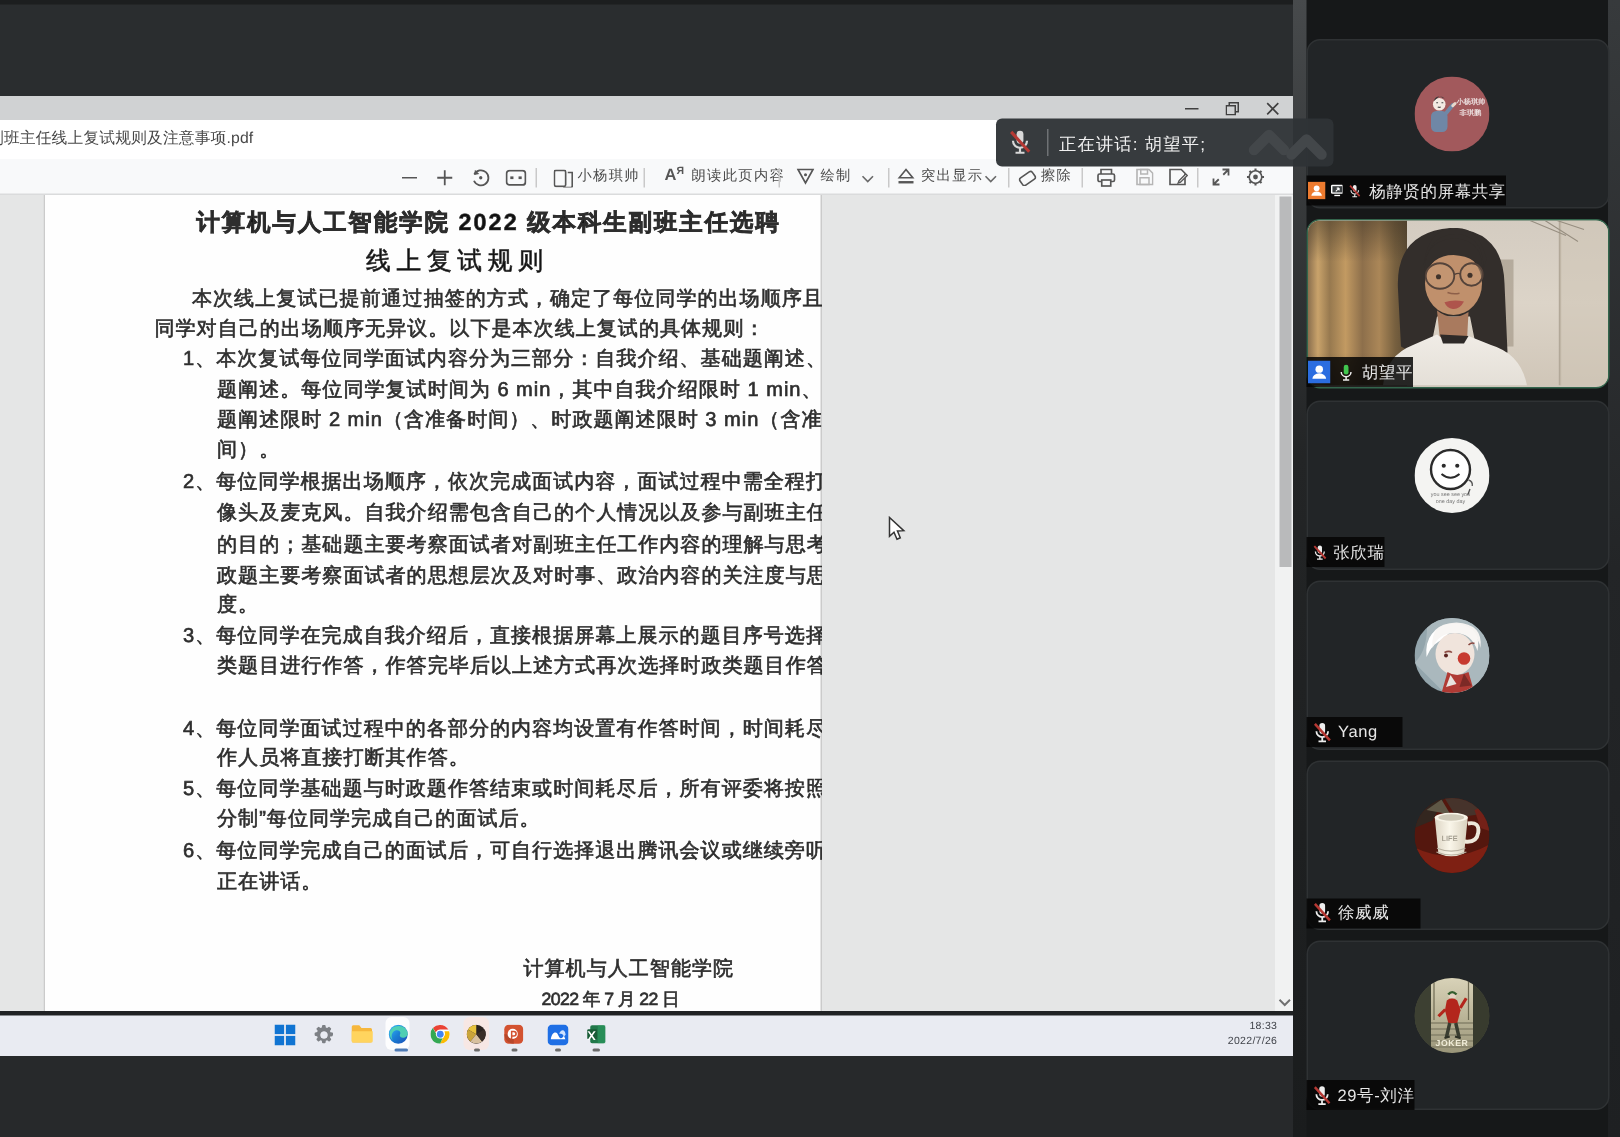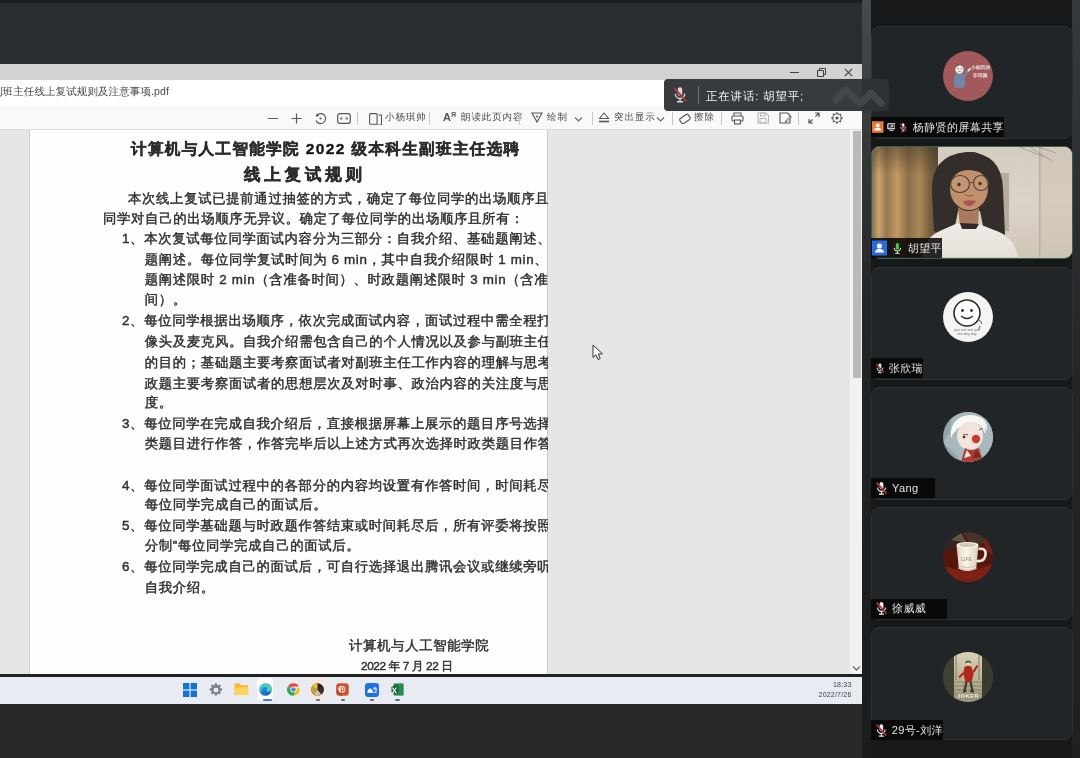--- a/index.html
+++ b/index.html
@@ -106,40 +106,40 @@
         <path d="M6 0.3 V2 M6 10 V11.7 M0.3 6 H2 M10 6 H11.7 M2 2 L3.2 3.2 M8.8 8.8 L10 10 M10 2 L8.8 3.2 M3.2 8.8 L2 10"></path>
       </g>
     </svg>
 </div>
 
 <div class="abs" style="left:0;top:130px;width:862px;height:546px;background:#e5e6e6"></div>
 
 <div class="abs" style="left:29px;top:130px;width:519px;height:546px;background:#fefefe;border-left:1px solid #cbcbcb;border-right:1px solid #cbcbcb"></div>
 <div id="doc" style="position:absolute;left:0;top:0;width:548px;height:676px;overflow:hidden">
 <div class="dl" id="t1" style="left:131px;top:140.5px;font-size:15.5px;font-weight:bold;letter-spacing:1.4px;color:#111">计算机与人工智能学院 2022 级本科生副班主任选聘</div>
-<div class="dl" id="t2" style="left:244px;top:166.5px;font-size:16.5px;font-weight:bold;letter-spacing:3.8px;color:#111">线上复试规则</div>
+<div class="dl" id="t2" style="left:244px;top:166.5px;font-size:16.5px;font-weight:normal;letter-spacing:3.8px;color:#111">线上复试规则</div>
 <div class="dl" style="left:128px;top:191.0px">本次线上复试已提前通过抽签的方式，确定了每位同学的出场顺序且所有</div>
-<div class="dl" style="left:103px;top:211.4px">同学对自己的出场顺序无异议。确定了每位同学的出场顺序且所有：</div>
+<div class="dl" style="left:103px;top:211.4px">同学对自己的出场顺序无异议。以下是本次线上复试的具体规则：</div>
 <div class="dl" style="left:122px;top:231.1px">1、本次复试每位同学面试内容分为三部分：自我介绍、基础题阐述、时政</div>
 <div class="dl" style="left:144.7px;top:251.6px">题阐述。每位同学复试时间为 6 min，其中自我介绍限时 1 min、基础</div>
 <div class="dl" style="left:144.7px;top:271.6px">题阐述限时 2 min（含准备时间）、时政题阐述限时 3 min（含准备时</div>
 <div class="dl" style="left:144.7px;top:292.0px">间）。</div>
 <div class="dl" style="left:122px;top:312.9px">2、每位同学根据出场顺序，依次完成面试内容，面试过程中需全程打开摄</div>
 <div class="dl" style="left:144.7px;top:334.2px">像头及麦克风。自我介绍需包含自己的个人情况以及参与副班主任竞选</div>
 <div class="dl" style="left:144.7px;top:354.6px">的目的；基础题主要考察面试者对副班主任工作内容的理解与思考；时</div>
 <div class="dl" style="left:144.7px;top:375.5px">政题主要考察面试者的思想层次及对时事、政治内容的关注度与思考深</div>
 <div class="dl" style="left:144.7px;top:395.1px">度。</div>
 <div class="dl" style="left:122px;top:416.0px">3、每位同学在完成自我介绍后，直接根据屏幕上展示的题目序号选择基础</div>
 <div class="dl" style="left:144.7px;top:436.4px">类题目进行作答，作答完毕后以上述方式再次选择时政类题目作答。作</div>
 <div class="dl" style="left:122px;top:477.7px">4、每位同学面试过程中的各部分的内容均设置有作答时间，时间耗尽时工</div>
-<div class="dl" style="left:144.7px;top:497.0px">每位同学完成自己的面试后。</div>
+<div class="dl" style="left:144.7px;top:497.0px">作人员将直接打断其作答。</div>
 <div class="dl" style="left:122px;top:518.3px">5、每位同学基础题与时政题作答结束或时间耗尽后，所有评委将按照“5</div>
 <div class="dl" style="left:144.7px;top:538.3px">分制”每位同学完成自己的面试后。</div>
 <div class="dl" style="left:122px;top:558.7px">6、每位同学完成自己的面试后，可自行选择退出腾讯会议或继续旁听其他</div>
-<div class="dl" style="left:144.7px;top:579.6px">自我介绍。</div>
+<div class="dl" style="left:144.7px;top:579.6px">正在讲话。</div>
 <div class="dl" style="left:349px;top:638.4px">计算机与人工智能学院</div>
 <div class="dl" style="left:361px;top:658.8px;font-size:11.8px;letter-spacing:-0.4px">2022 年 7 月 22 日</div>
 </div>
 
 <div class="abs" style="left:850px;top:130px;width:12px;height:546px;background:#f1f2f2"></div>
 <div class="abs" style="left:853px;top:131px;width:8px;height:247px;background:#b9babb"></div>
 <svg class="abs" style="left:852px;top:664px" width="9" height="8" viewBox="0 0 9 8">
     <path d="M1 2.5 L4.5 6 L8 2.5" stroke="#707070" stroke-width="1.3" fill="none"></path>
   </svg>
 

